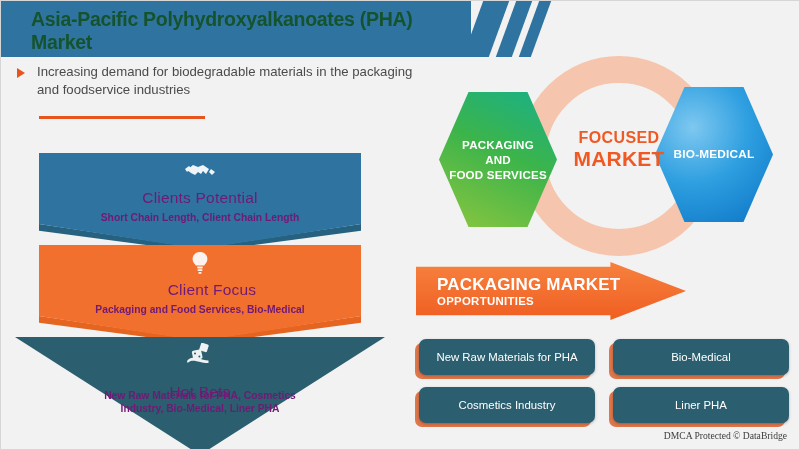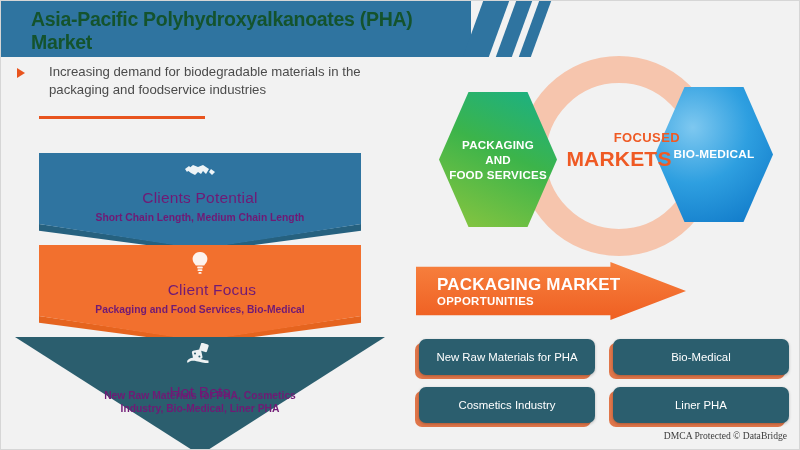--- a/index.html
+++ b/index.html
@@ -27,21 +27,21 @@
     position:absolute;left:30px;top:7px;width:420px;
     color:#14532d;font-size:19.5px;font-weight:bold;line-height:23px;
     letter-spacing:-0.3px;
   }
   .stripe{position:absolute;top:0;height:56px;background:#2f74a0;}
   .stripe.s1{left:472px;width:26px;transform:skewX(-20deg);}
   .stripe.s2{left:505px;width:16px;transform:skewX(-20deg);}
   .stripe.s3{left:528px;width:12px;transform:skewX(-20deg);}
 
   
-  .subtitle-wrap{position:absolute;left:16px;top:62px;width:400px;display:flex;gap:24px;}
+  .subtitle-wrap{position:absolute;left:16px;top:62px;width:400px;display:flex;gap:12px;}
   .bullet-tri{
     width:0;height:0;margin-top:5px;flex:0 0 auto;
     border-left:8px solid #e8541e;
     border-top:5.5px solid transparent;
     border-bottom:5.5px solid transparent;
   }
   .subtitle-text{
     color:#4b4b4b;font-size:13.2px;line-height:18px;
   }
   .rule{
@@ -120,21 +120,21 @@
   }
   .hex-label{
     color:#ffffff;font-size:11.6px;font-weight:bold;text-align:center;
     line-height:15px;letter-spacing:.2px;
   }
   .hex-blue .hex-label{font-size:11.8px;}
   .focused{
     position:absolute;left:125px;top:68px;width:122px;text-align:center;
     color:#ef5a24;line-height:21px;
   }
-  .focused .l1{font-size:13px;font-weight:bold;letter-spacing:.4px;text-align:right;}
+  .focused .l1{font-size:16px;font-weight:bold;letter-spacing:.4px;}
   .focused .l2{font-size:21px;font-weight:bold;letter-spacing:.2px;}
 
   
   .arrow{
     position:absolute;left:415px;top:261px;width:270px;height:58px;
     background:linear-gradient(180deg,#f7813f 0%,#ef5f22 100%);
     clip-path:polygon(0 8%,72% 8%,72% 0,100% 50%,72% 100%,72% 92%,0 92%);
   }
   .arrow-t1{position:absolute;left:436px;top:274px;color:#fff;font-size:17px;font-weight:bold;letter-spacing:.2px;}
   .arrow-t2{position:absolute;left:436px;top:294px;color:#fff;font-size:11.4px;font-weight:bold;letter-spacing:.3px;}
@@ -189,21 +189,21 @@
       <div class="dropR"></div>
       <div class="shape"></div>
       <div class="ficon" style="top:8px;">
         <svg width="30" height="20" viewBox="0 0 30 20" fill="#ffffff" aria-hidden="true">
           <path d="M2 9 L8 4 L13 6 L18 4 L24 8 L21 13 L18 10 L16 13 L13 11 L10 14 L6 12 Z"></path>
           <path d="M0 8 L4 5 L6 7 L2 11 Z"></path>
           <path d="M26 8 L30 11 L27 14 L24 11 Z"></path>
         </svg>
       </div>
       <div class="label band-title" style="top:36px;">Clients Potential</div>
-      <div class="label band-sub" style="top:58px;">Short Chain Length, Medium Chain Length</div>
+      <div class="label band-sub" style="top:58px;">Short Chain Length, Client Chain Length</div>
     </div>
 
     <div class="band band2">
       <div class="dropL"></div>
       <div class="dropR"></div>
       <div class="shape"></div>
       <div class="ficon" style="top:6px;">
         <svg width="18" height="24" viewBox="0 0 18 24" fill="#ffffff" aria-hidden="true">
           <path d="M9 1 C4.6 1 1.6 4.2 1.6 8 C1.6 11 3.6 12.7 4.8 14.4 L13.2 14.4 C14.4 12.7 16.4 11 16.4 8 C16.4 4.2 13.4 1 9 1 Z"></path>
           <rect x="6.2" y="15.6" width="5.6" height="1.8" rx=".7"></rect>
@@ -240,21 +240,21 @@
 AND
 FOOD SERVICES</div>
     </div>
 
     <div class="hex hex-blue">
       <div class="hex-label" style="white-space:pre-line;">BIO-MEDICAL</div>
     </div>
 
     <div class="focused">
       <div class="l1">FOCUSED</div>
-      <div class="l2">MARKETS</div>
+      <div class="l2">MARKET</div>
     </div>
   </div>
 
   <div class="arrow"></div>
   <div class="arrow-t1">PACKAGING MARKET</div>
   <div class="arrow-t2">OPPORTUNITIES</div>
 
   <div class="cards">
     <div class="card c1">
       <div class="accent"></div>

